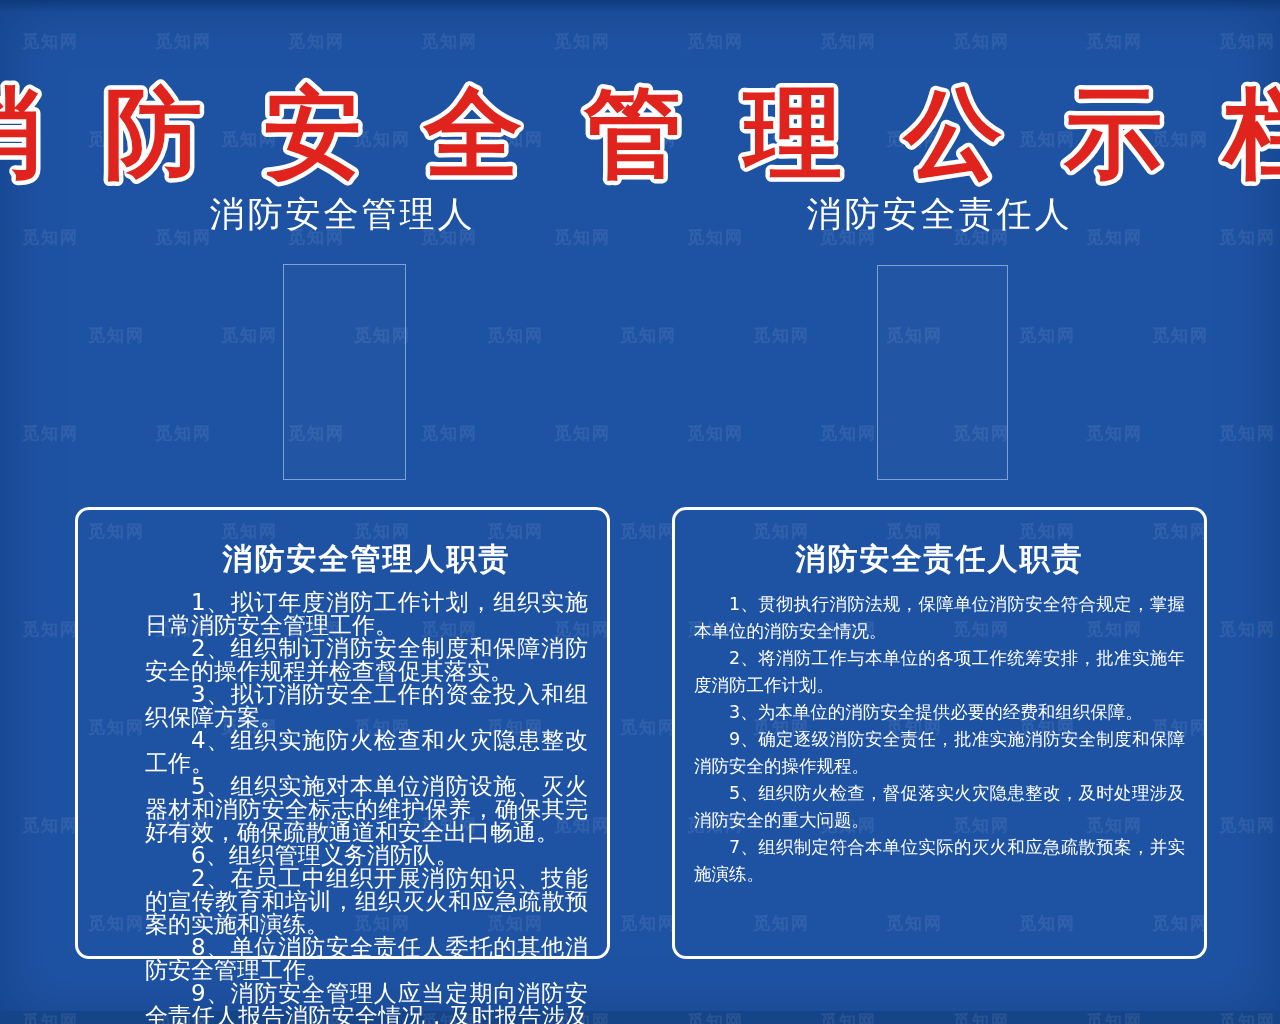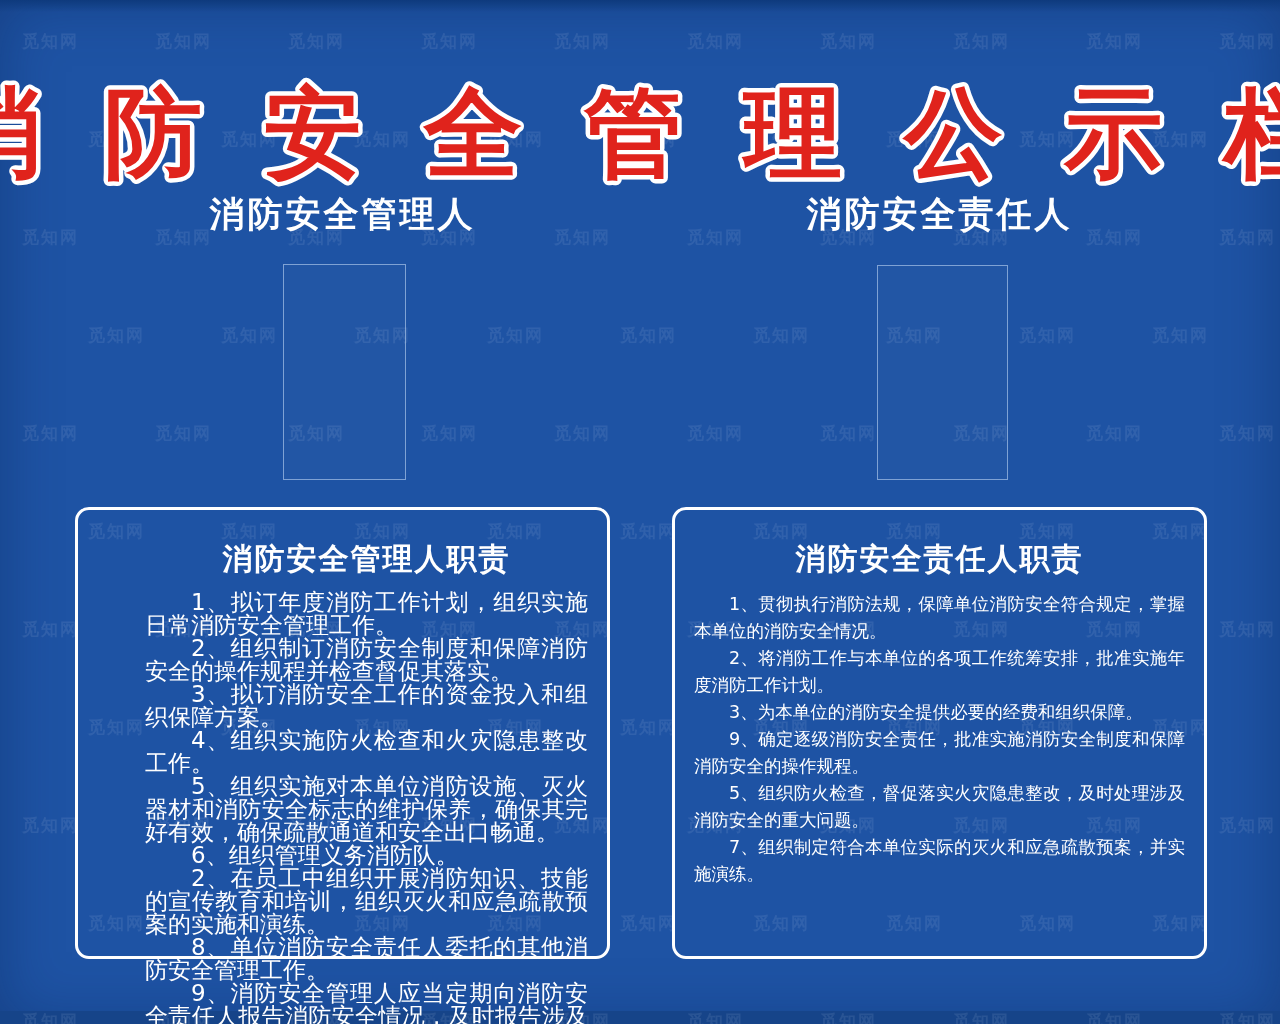--- a/index.html
+++ b/index.html
@@ -26,21 +26,21 @@
     position:absolute; font-size:17px; font-weight:bold;
     color:rgba(215,230,250,0.10); letter-spacing:2px; white-space:nowrap;
   }
   .title-svg { position:absolute; left:0; top:55px; z-index:3; }
   .title-svg text {
     font-family:"DejaVu Sans","Liberation Sans",sans-serif;
     font-weight:bold;
   }
   .col-header {
     position:absolute; top:192px; height:44px; line-height:44px;
-    color:#ffffff; font-size:35px; font-weight:bold; letter-spacing:3px;
+    color:#ffffff; font-size:35px; font-weight:normal; letter-spacing:3px;
     text-align:center; z-index:3;
   }
   .col-header.left  { left:75px;  width:535px; }
   .col-header.right { left:672px; width:535px; }
   .photo {
     position:absolute; border:1px solid rgba(190,214,244,0.60);
     background:rgba(255,255,255,0.02); z-index:3;
   }
   .photo.left  { left:283px; top:264px; width:121px; height:214px; }
   .photo.right { left:877px; top:265px; width:129px; height:213px; }

